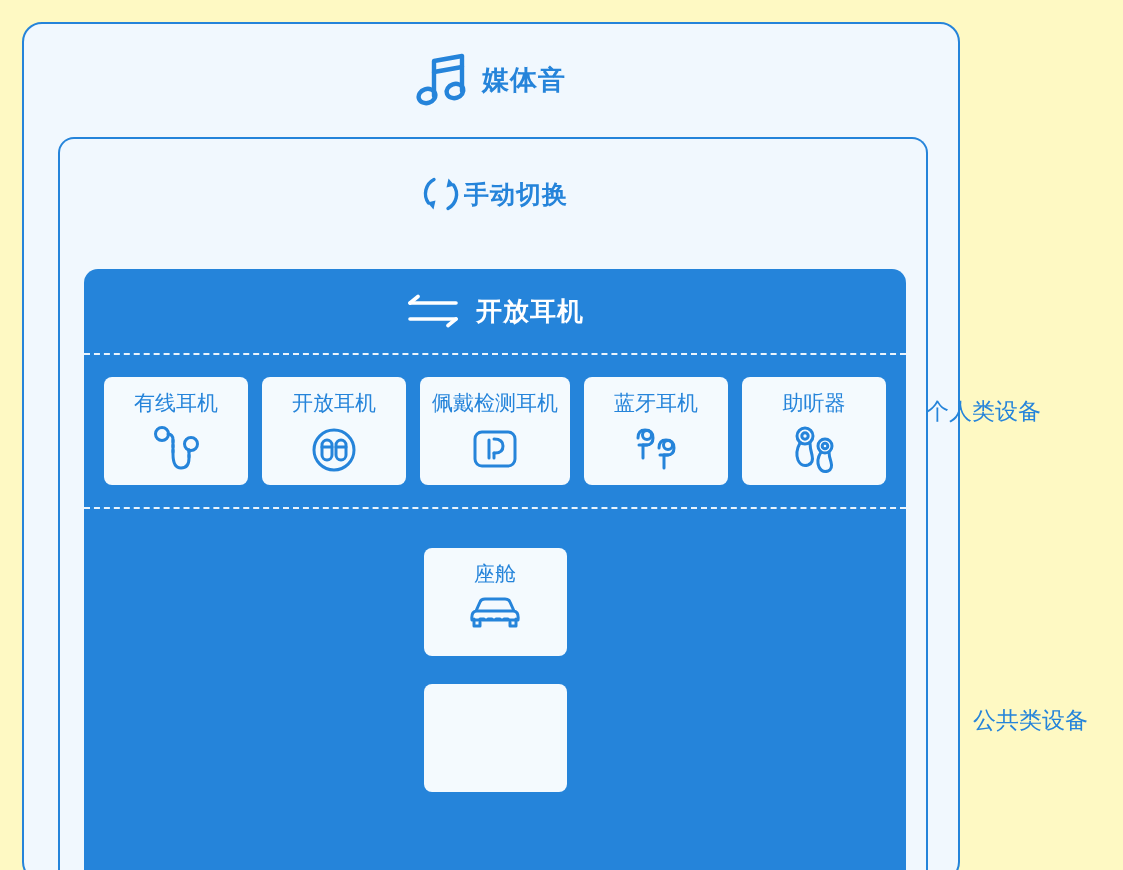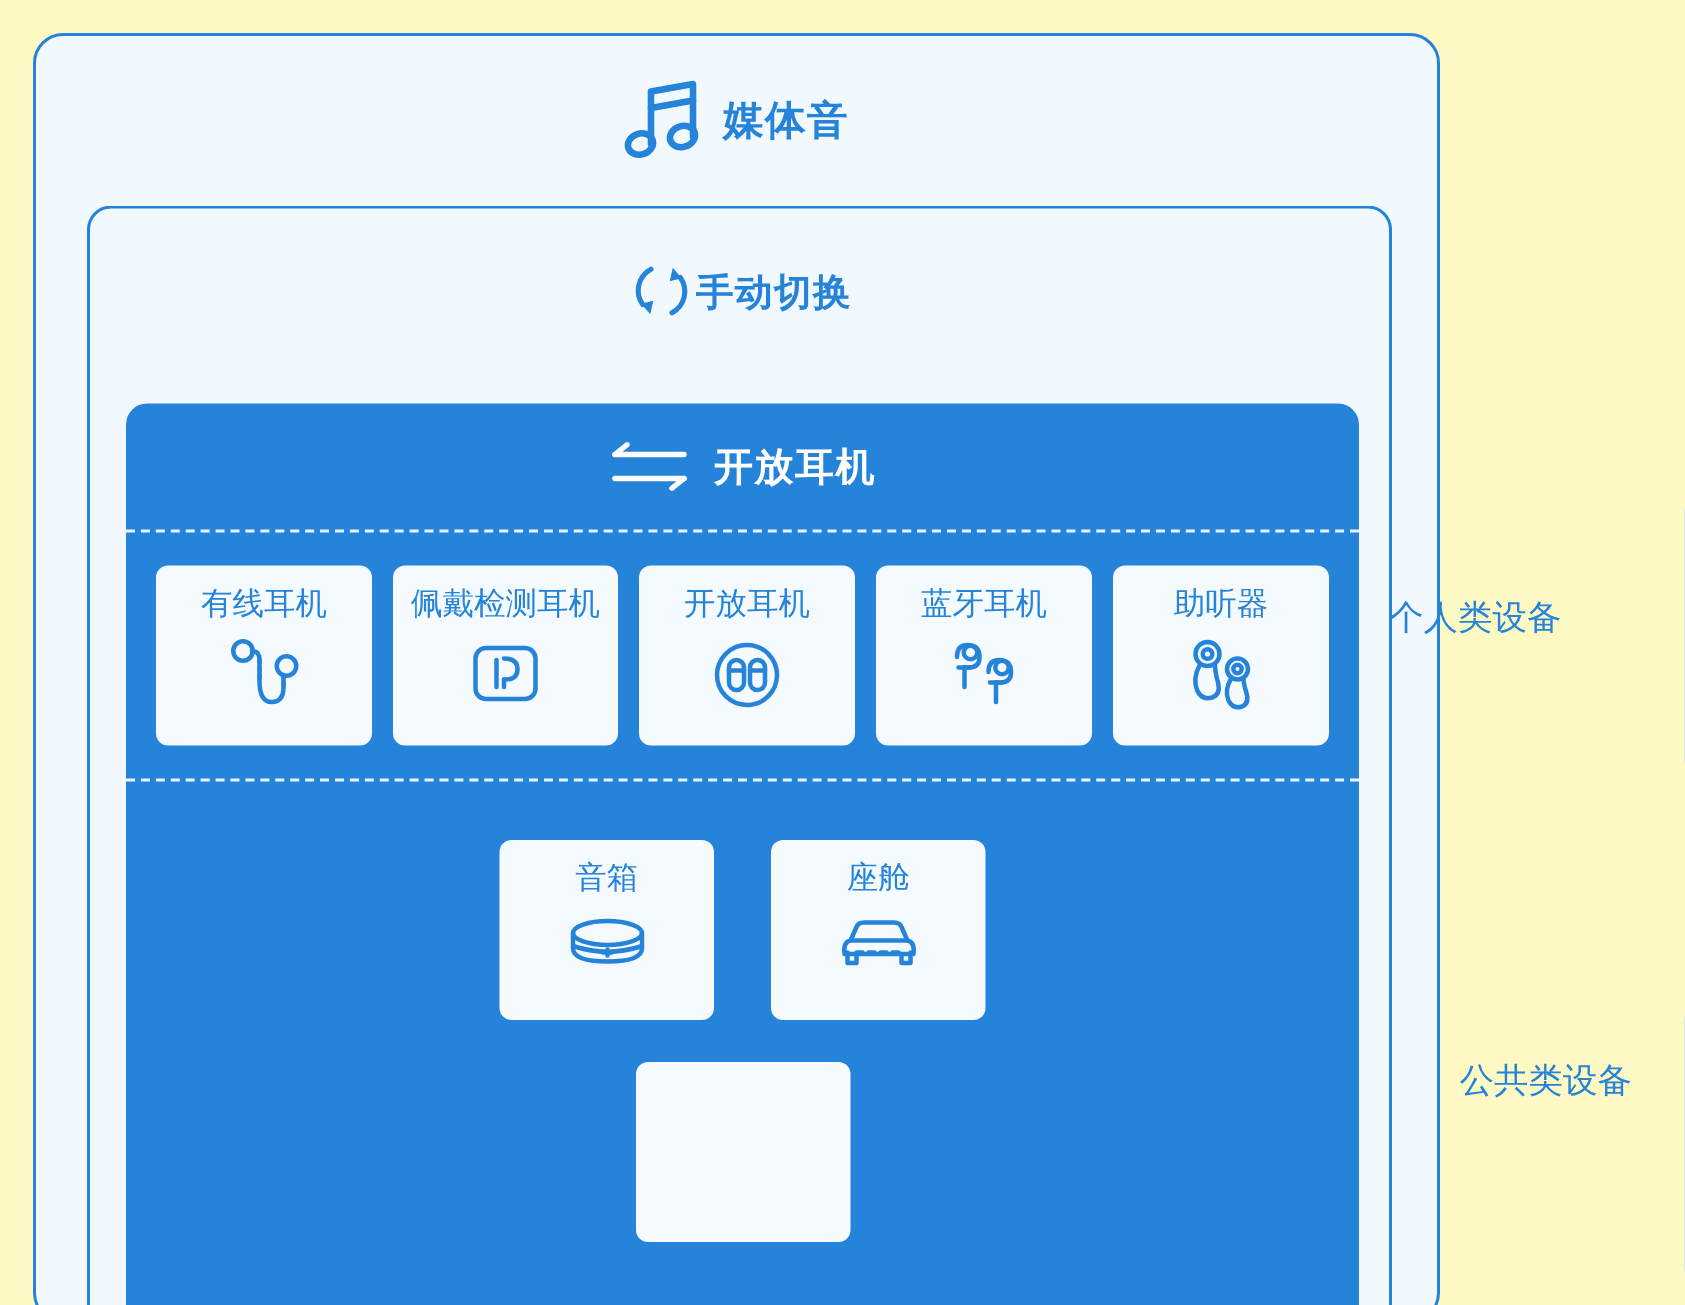--- a/index.html
+++ b/index.html
@@ -116,21 +116,21 @@
   
   .device {
     background: #f4fafe;
     border-radius: 8px;
     display: flex;
     flex-direction: column;
     align-items: center;
     justify-content: flex-start;
     padding: 14px 12px 28px 12px;
     min-width: 144px;
-    height: 120px;
+    height: 108px;
   }
   .device .label {
     color: #2584da;
     font-size: 21px;
     font-weight: normal;
     white-space: nowrap;
     line-height: 1.1;
   }
   .device .glyph {
     margin-top: 10px;
@@ -221,43 +221,43 @@
                   <circle cx="42" cy="20" r="6.5"></circle>
                   <path d="M19 10 Q24 10 24 16 L24 30 Q24 44 32 44 Q40 44 40 34 L40 26"></path>
                   <path d="M24 16 L24 30" stroke-dasharray="2 3"></path>
                   <path d="M40 26 L40 34" stroke-dasharray="2 3"></path>
                 </g>
               </svg>
             </span>
           </div>
 
           <div class="device">
-            <span class="label">佩戴检测耳机</span>
-            <span class="glyph">
-              <svg width="50" height="50" viewBox="0 0 50 50">
-                <g fill="none" stroke="#2584da" stroke-width="3" stroke-linecap="round" stroke-linejoin="round">
-                  <rect x="5" y="8" width="40" height="34" rx="7"></rect>
-                  <path d="M19 16 L19 34"></path>
-                  <path d="M24 15 Q33 15 33 22 Q33 29 25 29 L24 29"></path>
-                  <path d="M24 29 L24 34"></path>
-                </g>
-              </svg>
-            </span>
-          </div>
-
-          <div class="device">
             <span class="label">开放耳机</span>
             <span class="glyph">
               <svg width="52" height="52" viewBox="0 0 52 52">
                 <g fill="none" stroke="#2584da" stroke-width="3" stroke-linecap="round" stroke-linejoin="round">
                   <circle cx="26" cy="26" r="20"></circle>
                   <rect x="14" y="16" width="10" height="20" rx="5"></rect>
                   <rect x="28" y="16" width="10" height="20" rx="5"></rect>
                   <path d="M14 23 L24 23"></path>
                   <path d="M28 23 L38 23"></path>
+                </g>
+              </svg>
+            </span>
+          </div>
+
+          <div class="device">
+            <span class="label">佩戴检测耳机</span>
+            <span class="glyph">
+              <svg width="50" height="50" viewBox="0 0 50 50">
+                <g fill="none" stroke="#2584da" stroke-width="3" stroke-linecap="round" stroke-linejoin="round">
+                  <rect x="5" y="8" width="40" height="34" rx="7"></rect>
+                  <path d="M19 16 L19 34"></path>
+                  <path d="M24 15 Q33 15 33 22 Q33 29 25 29 L24 29"></path>
+                  <path d="M24 29 L24 34"></path>
                 </g>
               </svg>
             </span>
           </div>
 
           <div class="device">
             <span class="label">蓝牙耳机</span>
             <span class="glyph">
               <svg width="56" height="52" viewBox="0 0 56 52">
                 <g fill="none" stroke="#2584da" stroke-width="3" stroke-linecap="round" stroke-linejoin="round">
@@ -289,34 +289,20 @@
               </svg>
             </span>
           </div>
 
         </div>
 
         <div class="dashed-sep"></div>
 
         <div class="row pub-1">
 
-          <div class="device w-pub">
-            <span class="label">音箱</span>
-            <span class="glyph">
-              <svg width="58" height="38" viewBox="0 0 58 38">
-                <g fill="none" stroke="#2584da" stroke-width="3" stroke-linecap="round" stroke-linejoin="round">
-                  <path d="M6 11 L6 21 Q6 30 29 30 Q52 30 52 21 L52 11"></path>
-                  <ellipse cx="29" cy="11" rx="23" ry="8"></ellipse>
-                  <path d="M7 20 Q29 27 51 20"></path>
-                  <path d="M26 24 L32 24"></path>
-                  <path d="M29 22 L29 26"></path>
-                </g>
-              </svg>
-            </span>
-          </div>
 
           <div class="device w-pub">
             <span class="label">座舱</span>
             <span class="glyph">
               <svg width="58" height="38" viewBox="0 0 58 38">
                 <g fill="none" stroke="#2584da" stroke-width="3" stroke-linecap="round" stroke-linejoin="round">
                   <path d="M8 24 L8 31 L14 31 L14 27"></path>
                   <path d="M50 24 L50 31 L44 31 L44 27"></path>
                   <path d="M6 25 Q5 17 10 16 L14 7 Q15 4 19 4 L39 4 Q43 4 44 7 L48 16 Q53 17 52 25 Z"></path>
                   <path d="M11 16 L47 16"></path>

